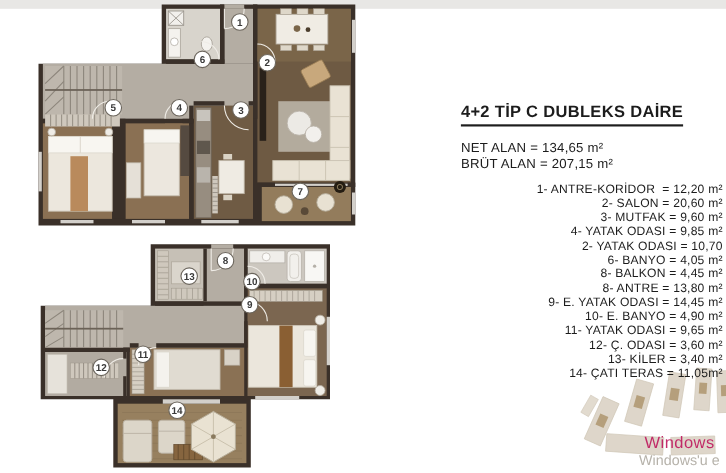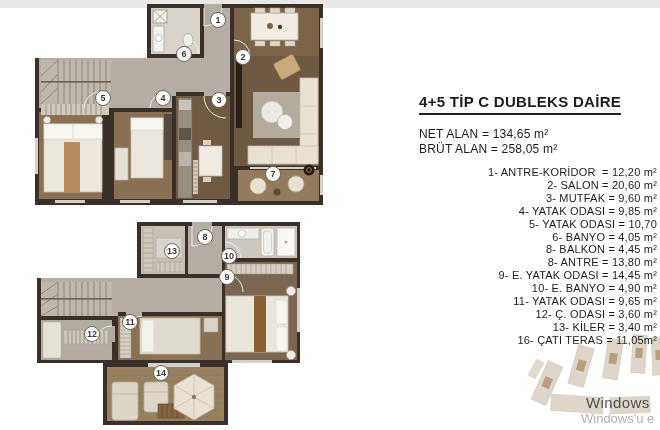--- a/index.html
+++ b/index.html
@@ -13,21 +13,21 @@
   .info{position:absolute;left:419px;top:93px;width:238px;color:#1c1c1c;}
   .info .title{
     display:inline-block;font-size:15px;font-weight:bold;letter-spacing:.3px;
     padding-bottom:3px;border-bottom:2px solid #1e1e1e;white-space:pre;
   }
   .areas{margin-top:12px;font-size:12px;line-height:14.5px;letter-spacing:.2px;}
   .areas div{white-space:pre;}
   .rooms{margin-top:10px;font-size:11px;line-height:12.9px;letter-spacing:.2px;}
   .room-line{white-space:pre;text-align:right;}
 
-  .wm-big{position:absolute;left:586px;top:394px;font-size:15px;color:#404040;opacity:.9;letter-spacing:.4px;text-align:center;}
+  .wm-big{position:absolute;left:586px;top:394px;font-size:15px;color:#be185d;opacity:.9;letter-spacing:.4px;text-align:center;}
   .wm-small{position:absolute;left:581px;top:411px;font-size:13px;color:#b6b2aa;}
 </style>
 </head>
 <body>
 
 <div class="screen">
   <div class="top-strip"></div>
 
   <svg class="plans" width="660" height="430" viewBox="0 0 660 430">
 
@@ -360,38 +360,38 @@
       <g transform="translate(577,404) rotate(4)">
           <rect x="-26" y="-8" width="52" height="16" fill="#d9d0c1" stroke="#c6bba8" stroke-width="0.6"></rect>
         </g>
       <g transform="translate(630,405) rotate(-2)">
           <rect x="-20" y="-8" width="40" height="16" fill="#d9d0c1" stroke="#c6bba8" stroke-width="0.6"></rect>
         </g>
     </g>
   </svg>
 
   <div class="info">
-    <div class="title">4+5 TİP C DUBLEKS DAİRE</div>
+    <div class="title">4+2 TİP C DUBLEKS DAİRE</div>
     <div class="areas">
       <div>NET ALAN = 134,65 m²</div>
-      <div>BRÜT ALAN = 258,05 m²</div>
+      <div>BRÜT ALAN = 207,15 m²</div>
     </div>
     <div class="rooms">
       <div class="room-line">1- ANTRE-KORİDOR  = 12,20 m²</div>
       <div class="room-line">2- SALON = 20,60 m²</div>
       <div class="room-line">3- MUTFAK = 9,60 m²</div>
       <div class="room-line">4- YATAK ODASI = 9,85 m²</div>
-      <div class="room-line">5- YATAK ODASI = 10,70</div>
+      <div class="room-line">2- YATAK ODASI = 10,70</div>
       <div class="room-line">6- BANYO = 4,05 m²</div>
       <div class="room-line">8- BALKON = 4,45 m²</div>
       <div class="room-line">8- ANTRE = 13,80 m²</div>
       <div class="room-line">9- E. YATAK ODASI = 14,45 m²</div>
       <div class="room-line">10- E. BANYO = 4,90 m²</div>
       <div class="room-line">11- YATAK ODASI = 9,65 m²</div>
       <div class="room-line">12- Ç. ODASI = 3,60 m²</div>
       <div class="room-line">13- KİLER = 3,40 m²</div>
-      <div class="room-line">16- ÇATI TERAS = 11,05m²</div>
+      <div class="room-line">14- ÇATI TERAS = 11,05m²</div>
     </div>
   </div>
 
   <div class="wm-big">Windows</div>
   <div class="wm-small">Windows'u e</div>
 </div>
 
 </body></html>

